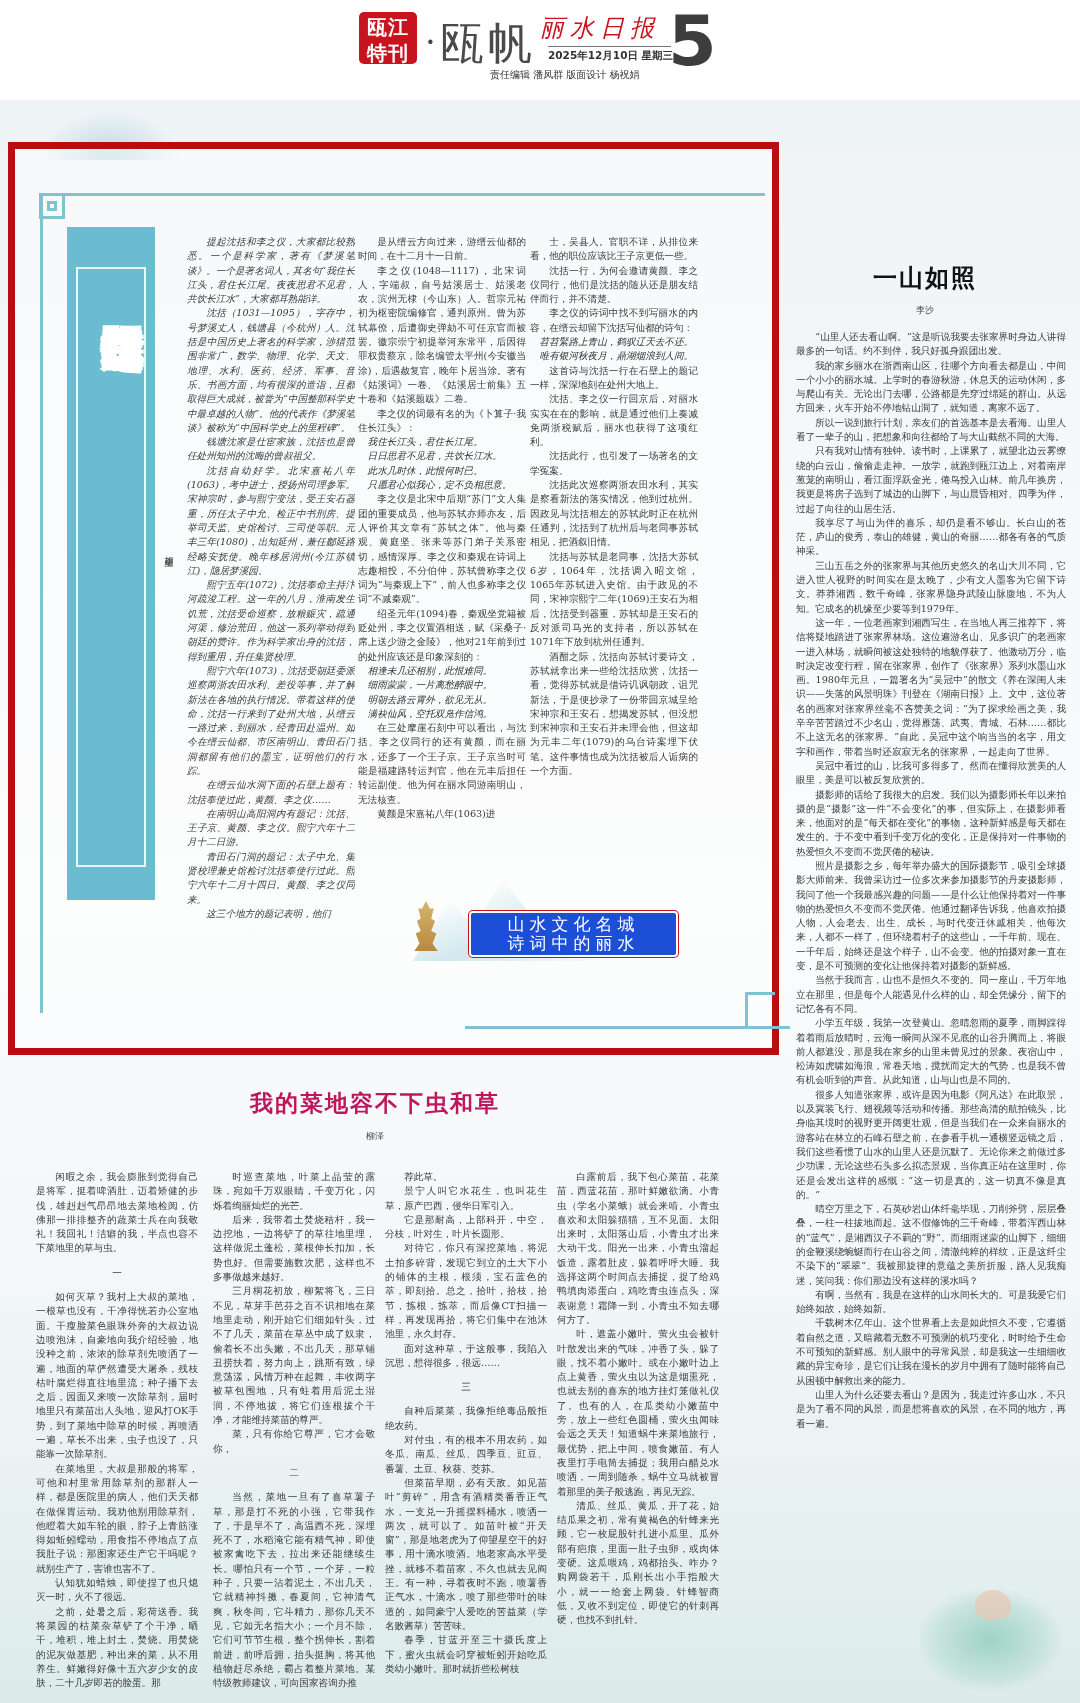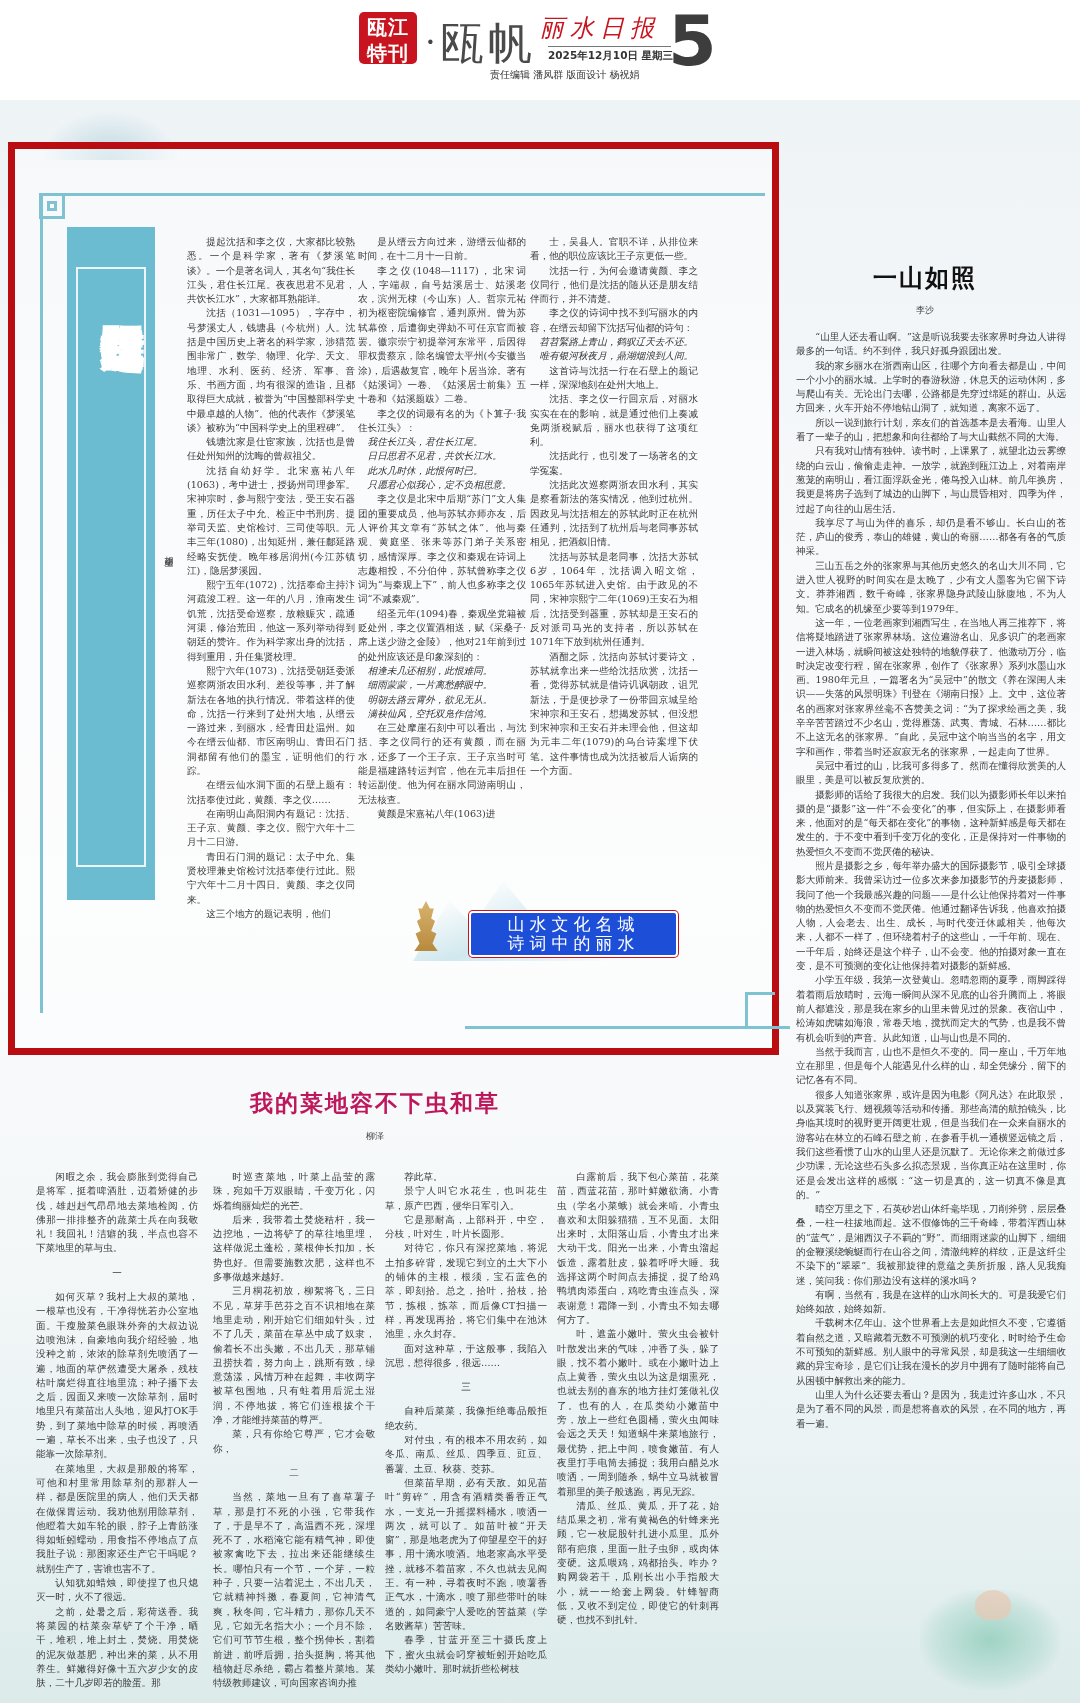--- a/index.html
+++ b/index.html
@@ -37,21 +37,21 @@
   .title-box-inner { position: absolute; left: 9px; top: 40px; width: 70px; height: 600px; border: 2px solid #eaf6f9; }
   .title-text { position: absolute; left: 0; top: 64px; width: 100%; text-align: center; color: #fff; font-family: "DejaVu Sans", sans-serif; font-weight: bold;
      font-size: 44px; line-height: 64px; letter-spacing: 0; writing-mode: vertical-rl; text-orientation: upright; margin: 0 auto; display: flex; justify-content: center; }
   .title-text span { writing-mode: vertical-rl; text-orientation: upright; }
   .byline-vert { position: absolute; left: 146px; top: 400px; width: 14px; writing-mode: vertical-rl; text-orientation: upright;
      font-size: 9px; color: #444; letter-spacing: 1px; }
 
   .cols { position: absolute; top: 86px; font-size: 9.6px; line-height: 14.3px; color: #3a3a3a; text-align: justify; }
   .cols p { text-indent: 2em; }
   .cols p.poem { text-indent: 1em; font-style: italic; color: #333; }
-  .col-a { left: 172px; width: 168px; height: 750px; }
+  .col-a { left: 172px; width: 168px; height: 750px; font-style: italic; }
   .col-b { left: 343px; width: 168px; height: 500px; }
   .col-c { left: 515px; width: 168px; height: 560px; }
 
   .banner { position: absolute; left: 398px; top: 722px; width: 290px; height: 115px; }
   .banner-mtn { position: absolute; left: 0; top: 10px; width: 200px; height: 80px; background: linear-gradient(160deg, rgba(127,194,210,0.0) 20%, rgba(127,194,210,0.35) 60%, rgba(127,194,210,0.0) 100%); clip-path: polygon(0 100%, 18% 25%, 30% 55%, 45% 0, 60% 45%, 100% 100%); }
   .pagoda { position: absolute; left: 0; top: 30px; width: 26px; height: 50px; background: linear-gradient(#d9b36d, #b78a3e); clip-path: polygon(50% 0, 65% 15%, 80% 15%, 70% 35%, 85% 40%, 70% 60%, 90% 65%, 75% 85%, 95% 100%, 5% 100%, 25% 85%, 10% 65%, 30% 60%, 15% 40%, 30% 35%, 20% 15%, 35% 15%); }
   .banner-seal { position: absolute; left: 58px; top: 42px; width: 205px; height: 42px; background: #1d4ed8; border-radius: 2px; box-shadow: 0 0 0 2px #fff, 0 0 0 3px #c8141e;
      color: #fff; font-family: "DejaVu Sans", sans-serif; font-size: 17px; line-height: 19px; text-align: center; padding-top: 2px; letter-spacing: 5px; }
 
   
@@ -168,22 +168,22 @@
   <p>“山里人还去看山啊。”这是听说我要去张家界时身边人讲得最多的一句话。约不到伴，我只好孤身跟团出发。</p>
   <p>我的家乡丽水在浙西南山区，往哪个方向看去都是山，中间一个小小的丽水城。上学时的春游秋游，休息天的运动休闲，多与爬山有关。无论出门去哪，公路都是先穿过绵延的群山。从远方回来，火车开始不停地钻山洞了，就知道，离家不远了。</p>
   <p>所以一说到旅行计划，亲友们的首选基本是去看海。山里人看了一辈子的山，把想象和向往都给了与大山截然不同的大海。</p>
   <p>只有我对山情有独钟。读书时，上课累了，就望北边云雾缭绕的白云山，偷偷走走神。一放学，就跑到瓯江边上，对着南岸葱茏的南明山，看江面浮跃金光，倦鸟投入山林。前几年换房，我更是将房子选到了城边的山脚下，与山晨昏相对、四季为伴，过起了向往的山居生活。</p>
   <p>我享尽了与山为伴的喜乐，却仍是看不够山。长白山的苍茫，庐山的俊秀，泰山的雄健，黄山的奇丽……都各有各的气质神采。</p>
   <p>三山五岳之外的张家界与其他历史悠久的名山大川不同，它进入世人视野的时间实在是太晚了，少有文人墨客为它留下诗文。莽莽湘西，数千奇峰，张家界隐身武陵山脉腹地，不为人知。它成名的机缘至少要等到1979年。</p>
   <p>这一年，一位老画家到湘西写生，在当地人再三推荐下，将信将疑地踏进了张家界林场。这位遍游名山、见多识广的老画家一进入林场，就瞬间被这处独特的地貌俘获了。他激动万分，临时决定改变行程，留在张家界，创作了《张家界》系列水墨山水画。1980年元旦，一篇署名为“吴冠中”的散文《养在深闺人未识——失落的风景明珠》刊登在《湖南日报》上。文中，这位著名的画家对张家界丝毫不吝赞美之词：“为了探求绘画之美，我辛辛苦苦踏过不少名山，觉得雁荡、武夷、青城、石林……都比不上这无名的张家界。”自此，吴冠中这个响当当的名字，用文字和画作，带着当时还寂寂无名的张家界，一起走向了世界。</p>
   <p>吴冠中看过的山，比我可多得多了。然而在懂得欣赏美的人眼里，美是可以被反复欣赏的。</p>
   <p>摄影师的话给了我很大的启发。我们以为摄影师长年以来拍摄的是“摄影”这一件“不会变化”的事，但实际上，在摄影师看来，他面对的是“每天都在变化”的事物，这种新鲜感是每天都在发生的。于不变中看到千变万化的变化，正是保持对一件事物的热爱恒久不变而不觉厌倦的秘诀。</p>
   <p>照片是摄影之乡，每年举办盛大的国际摄影节，吸引全球摄影大师前来。我曾采访过一位多次来参加摄影节的丹麦摄影师，我问了他一个我最感兴趣的问题——是什么让他保持着对一件事物的热爱恒久不变而不觉厌倦。他通过翻译告诉我，他喜欢拍摄人物，人会老去、出生、成长，与时代变迁休戚相关，他每次来，人都不一样了，但环绕着村子的这些山，一千年前、现在、一千年后，始终还是这个样子，山不会变。他的拍摄对象一直在变，是不可预测的变化让他保持着对摄影的新鲜感。</p>
+  <p>当然于我而言，山也不是恒久不变的。同一座山，千万年地立在那里，但是每个人能遇见什么样的山，却全凭缘分，留下的记忆各有不同。</p>
   <p>小学五年级，我第一次登黄山。忽晴忽雨的夏季，雨脚踩得着着雨后放晴时，云海一瞬间从深不见底的山谷升腾而上，将眼前人都遮没，那是我在家乡的山里未曾见过的景象。夜宿山中，松涛如虎啸如海浪，常卷天地，搅扰而定大的气势，也是我不曾有机会听到的声音。从此知道，山与山也是不同的。</p>
-  <p>当然于我而言，山也不是恒久不变的。同一座山，千万年地立在那里，但是每个人能遇见什么样的山，却全凭缘分，留下的记忆各有不同。</p>
   <p>很多人知道张家界，或许是因为电影《阿凡达》在此取景，以及冀装飞行、翅视频等活动和传播。那些高清的航拍镜头，比身临其境时的视野更开阔更壮观，但是当我们在一众来自丽水的游客站在林立的石峰石壁之前，在参看手机一通横竖远镜之后，我们这些看惯了山水的山里人还是沉默了。无论你来之前做过多少功课，无论这些石头多么拟态景观，当你真正站在这里时，你还是会发出这样的感慨：“这一切是真的，这一切真不像是真的。”</p>
   <p>晴空万里之下，石英砂岩山体纤毫毕现，刀削斧劈，层层叠叠，一柱一柱拔地而起。这不假修饰的三千奇峰，带着浑西山林的“蓝气”，是湘西汉子不羁的“野”。而细雨迷蒙的山脚下，细细的金鞭溪绕蜿蜒而行在山谷之间，清澈纯粹的样纹，正是这纤尘不染下的“翠翠”。我被那旋律的意蕴之美所折服，路人见我痴迷，笑问我：你们那边没有这样的溪水吗？</p>
   <p>有啊，当然有，我是在这样的山水间长大的。可是我爱它们始终如故，始终如新。</p>
   <p>千载树木亿年山。这个世界看上去是如此恒久不变，它遵循着自然之道，又暗藏着无数不可预测的机巧变化，时时给予生命不可预知的新鲜感。别人眼中的寻常风景，却是我这一生细细收藏的异宝奇珍，是它们让我在漫长的岁月中拥有了随时能将自己从困顿中解救出来的能力。</p>
   <p>山里人为什么还要去看山？是因为，我走过许多山水，不只是为了看不同的风景，而是想将喜欢的风景，在不同的地方，再看一遍。</p>
 </article>
 
 <h2 class="art3-title">我的菜地容不下虫和草</h2>
 <div class="art3-author">柳泽</div>
 

